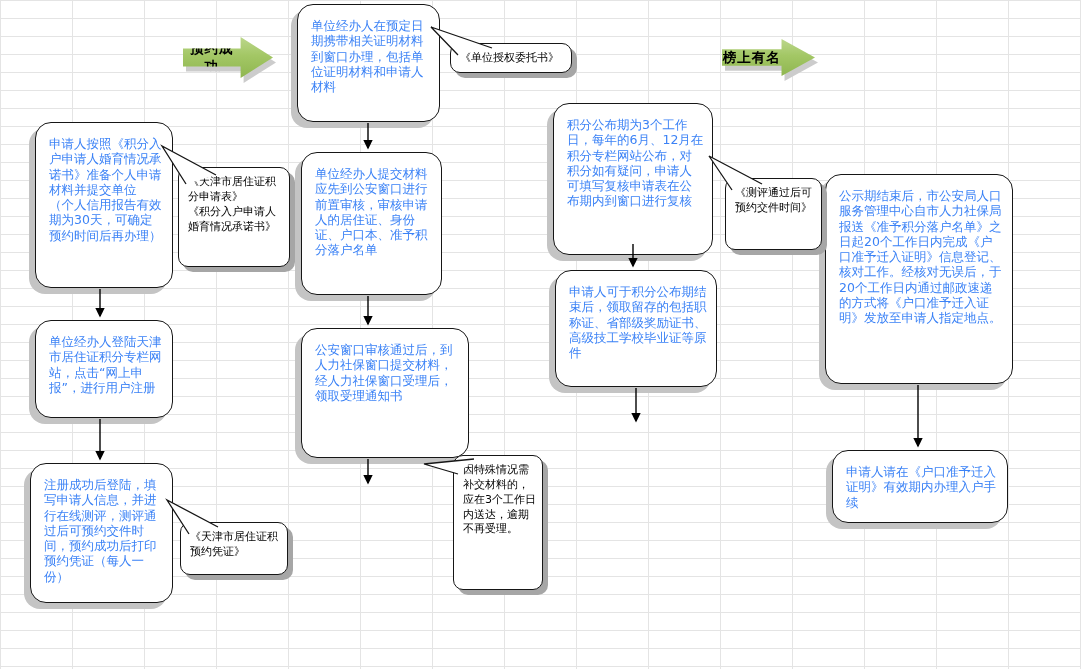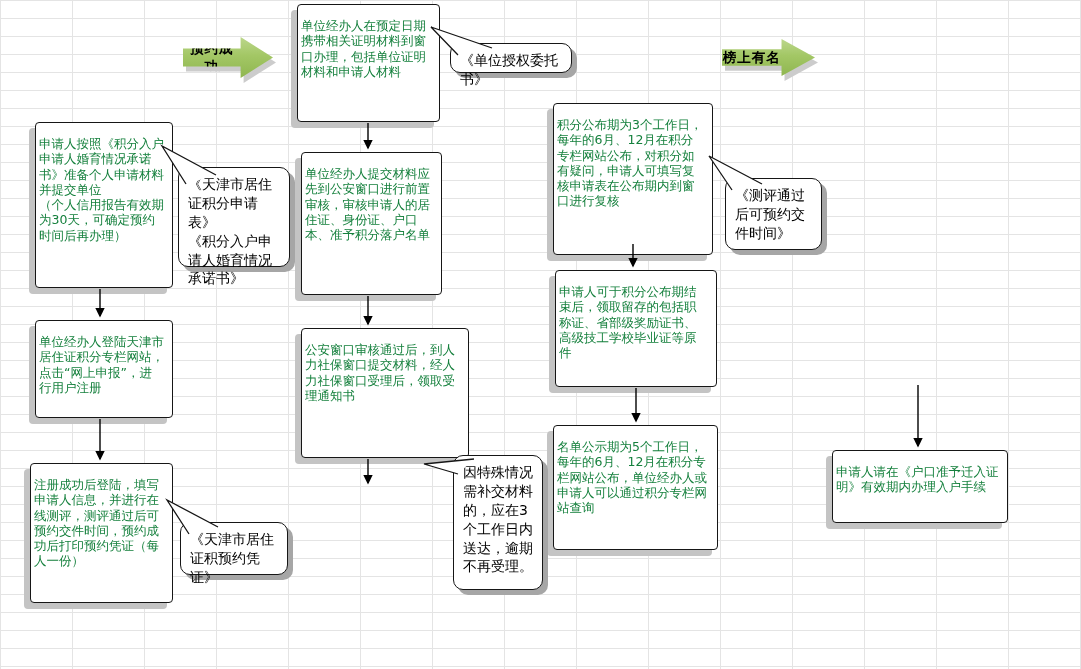--- a/index.html
+++ b/index.html
@@ -3,27 +3,27 @@
 <meta charset="utf-8">
 <style>
   html,body{margin:0;padding:0;}
   body{width:1081px;height:669px;overflow:hidden;
        font-family:"DejaVu Sans","Liberation Sans",sans-serif;}
   .sheet{position:relative;width:1081px;height:669px;background-color:#ffffff;
     background-image:
       linear-gradient(to right,#e4e4e4 1px,transparent 1px),
       linear-gradient(to bottom,#e4e4e4 1px,transparent 1px);
     background-size:72px 18px;}
-  .node{position:absolute;background:#fff;border:1.4px solid #161616;border-radius:4px;
+  .node{position:absolute;background:#fff;border:1.4px solid #161616;border-radius:16px;
     box-shadow:-6px 6px 0 #c4c4c4;z-index:2;box-sizing:border-box;
-    padding:13px 8px 6px 3px;font-size:12.5px;line-height:1.22;color:#15803d;
+    padding:13px 8px 6px 13px;font-size:12.5px;line-height:1.22;color:#3b82f6;
     white-space:pre-line;}
   .callout{position:absolute;background:#fff;border:1.3px solid #161616;border-radius:10px;
     box-shadow:5px 5px 0 #a6a6a6;z-index:3;box-sizing:border-box;
-    padding:7px 6px 4px 9px;font-size:14px;line-height:1.35;color:#000;
+    padding:7px 6px 4px 9px;font-size:11px;line-height:1.35;color:#000;
     white-space:pre-line;}
   .banner{position:absolute;z-index:2;
     filter:drop-shadow(3px 5px 0 #cccccc);}
   .banner .shape{width:100%;height:100%;
     background:linear-gradient(180deg,#bcd78c 0%,#a3c765 45%,#8fb650 100%);
     clip-path:polygon(0% 28%,64% 28%,64% 0%,100% 50%,64% 100%,64% 72%,0% 72%);
     display:flex;align-items:center;}
   .banner .label{width:64%;text-align:center;font-weight:bold;font-size:13.5px;color:#000;
     letter-spacing:1px;}
   svg.overlay{position:absolute;left:0;top:0;z-index:5;pointer-events:none;}
@@ -48,22 +48,22 @@
   <div class="node" style="left:301px;top:152px;width:141px;height:143px">单位经办人提交材料应先到公安窗口进行前置审核，审核申请人的居住证、身份证、户口本、准予积分落户名单</div>
   <div class="node" style="left:301px;top:328px;width:168px;height:130px">公安窗口审核通过后，到人力社保窗口提交材料，经人力社保窗口受理后，领取受理通知书</div>
 
   <div class="node" style="left:35px;top:122px;width:138px;height:166px">申请人按照《积分入户申请人婚育情况承诺书》准备个人申请材料并提交单位
 （个人信用报告有效期为30天，可确定预约时间后再办理）</div>
   <div class="node" style="left:35px;top:320px;width:138px;height:98px">单位经办人登陆天津市居住证积分专栏网站，点击“网上申报”，进行用户注册</div>
   <div class="node" style="left:30px;top:463px;width:143px;height:140px">注册成功后登陆，填写申请人信息，并进行在线测评，测评通过后可预约交件时间，预约成功后打印预约凭证（每人一份）</div>
 
   <div class="node" style="left:553px;top:103px;width:160px;height:152px">积分公布期为3个工作日，每年的6月、12月在积分专栏网站公布，对积分如有疑问，申请人可填写复核申请表在公布期内到窗口进行复核</div>
   <div class="node" style="left:555px;top:270px;width:162px;height:117px">申请人可于积分公布期结束后，领取留存的包括职称证、省部级奖励证书、高级技工学校毕业证等原件</div>
-  <div class="node" style="left:553px;top:425px;width:165px;height:125px">名单公示期为5个工作日，每年的6月、12月在积分专栏网站公布，单位经办人或申请人可以通过积分专栏网站查询</div>
 
+  <div class="node" style="left:825px;top:174px;width:188px;height:210px">公示期结束后，市公安局人口服务管理中心自市人力社保局报送《准予积分落户名单》之日起20个工作日内完成《户口准予迁入证明》信息登记、核对工作。经核对无误后，于20个工作日内通过邮政速递的方式将《户口准予迁入证明》发放至申请人指定地点。</div>
   <div class="node" style="left:832px;top:450px;width:176px;height:73px">申请人请在《户口准予迁入证明》有效期内办理入户手续</div>
 
   <div class="callout" style="left:450px;top:43px;width:122px;height:30px">《单位授权委托书》</div>
   <div class="callout" style="left:178px;top:167px;width:112px;height:100px">《天津市居住证积分申请表》
 《积分入户申请人婚育情况承诺书》</div>
   <div class="callout" style="left:180px;top:522px;width:108px;height:53px">《天津市居住证积预约凭证》</div>
   <div class="callout" style="left:453px;top:455px;width:90px;height:135px">因特殊情况需补交材料的，应在3个工作日内送达，逾期不再受理。</div>
   <div class="callout" style="left:725px;top:178px;width:97px;height:72px">《测评通过后可预约交件时间》</div>
 
   <svg class="overlay" width="1081" height="669">

